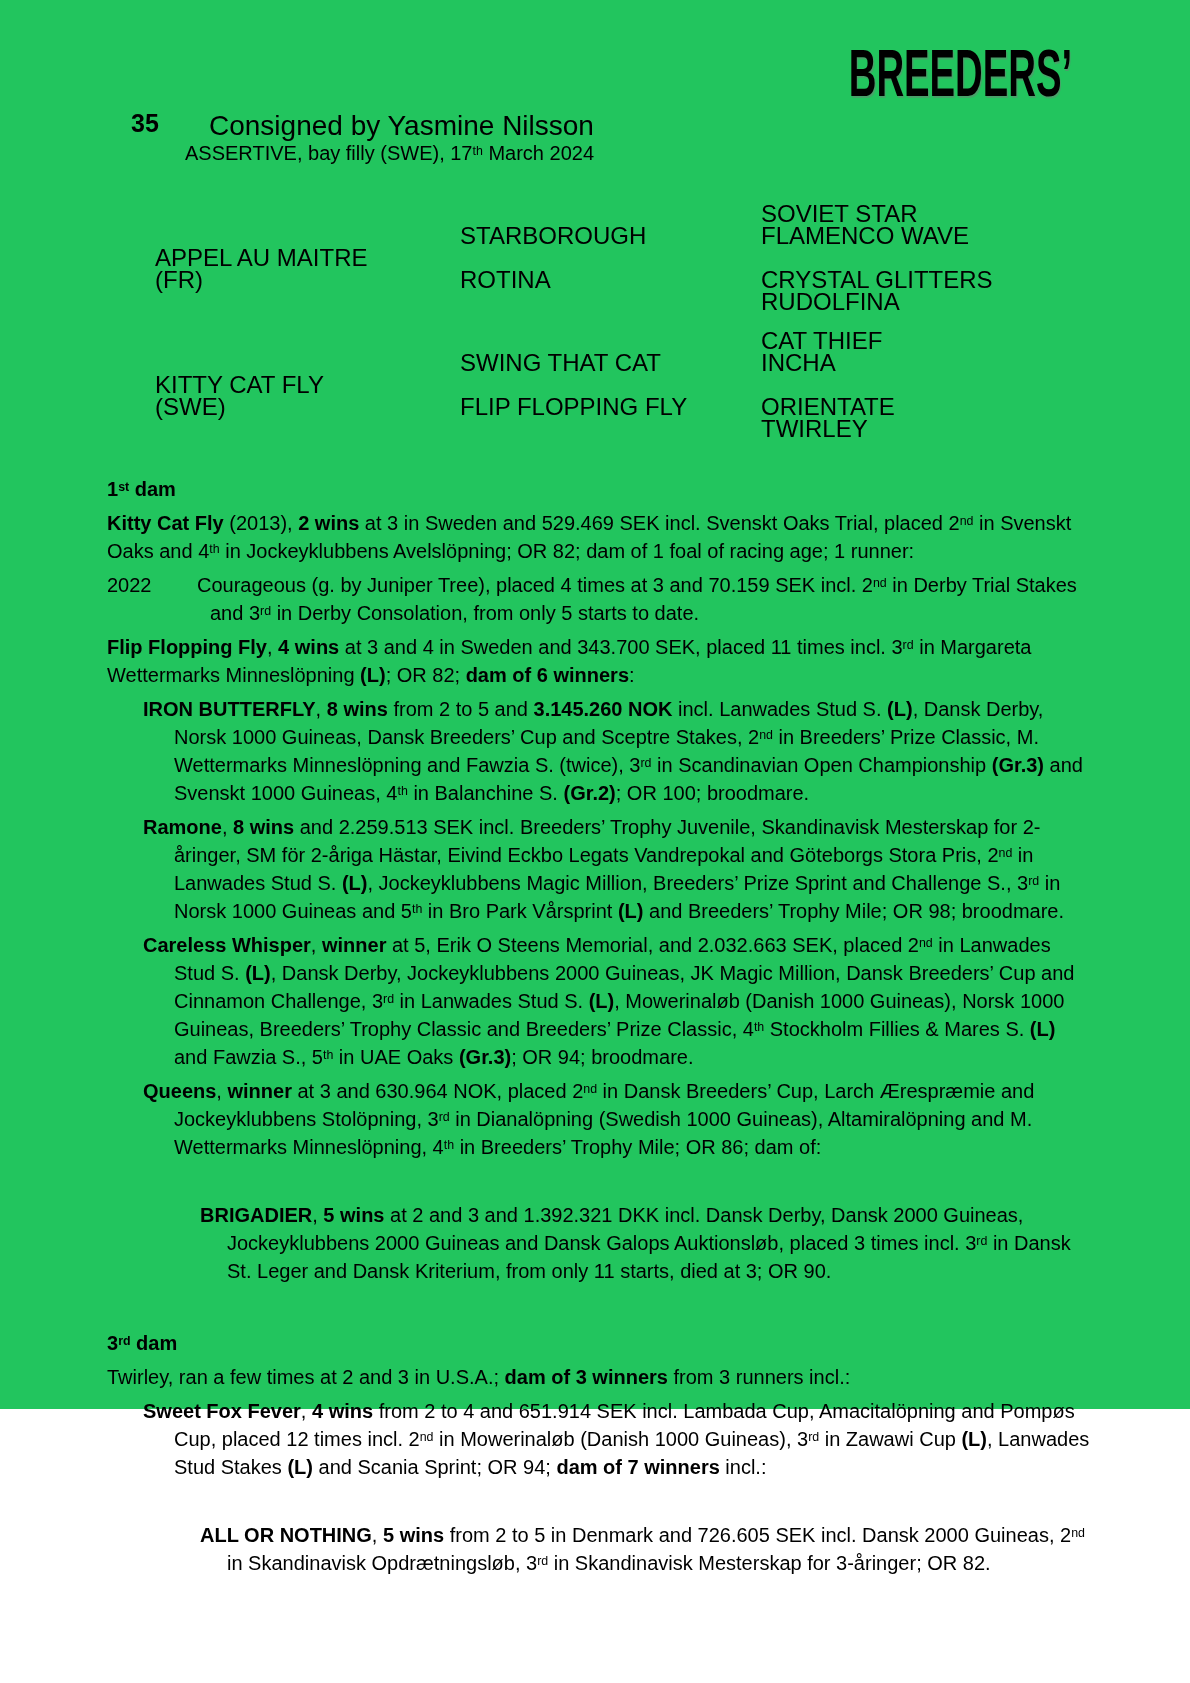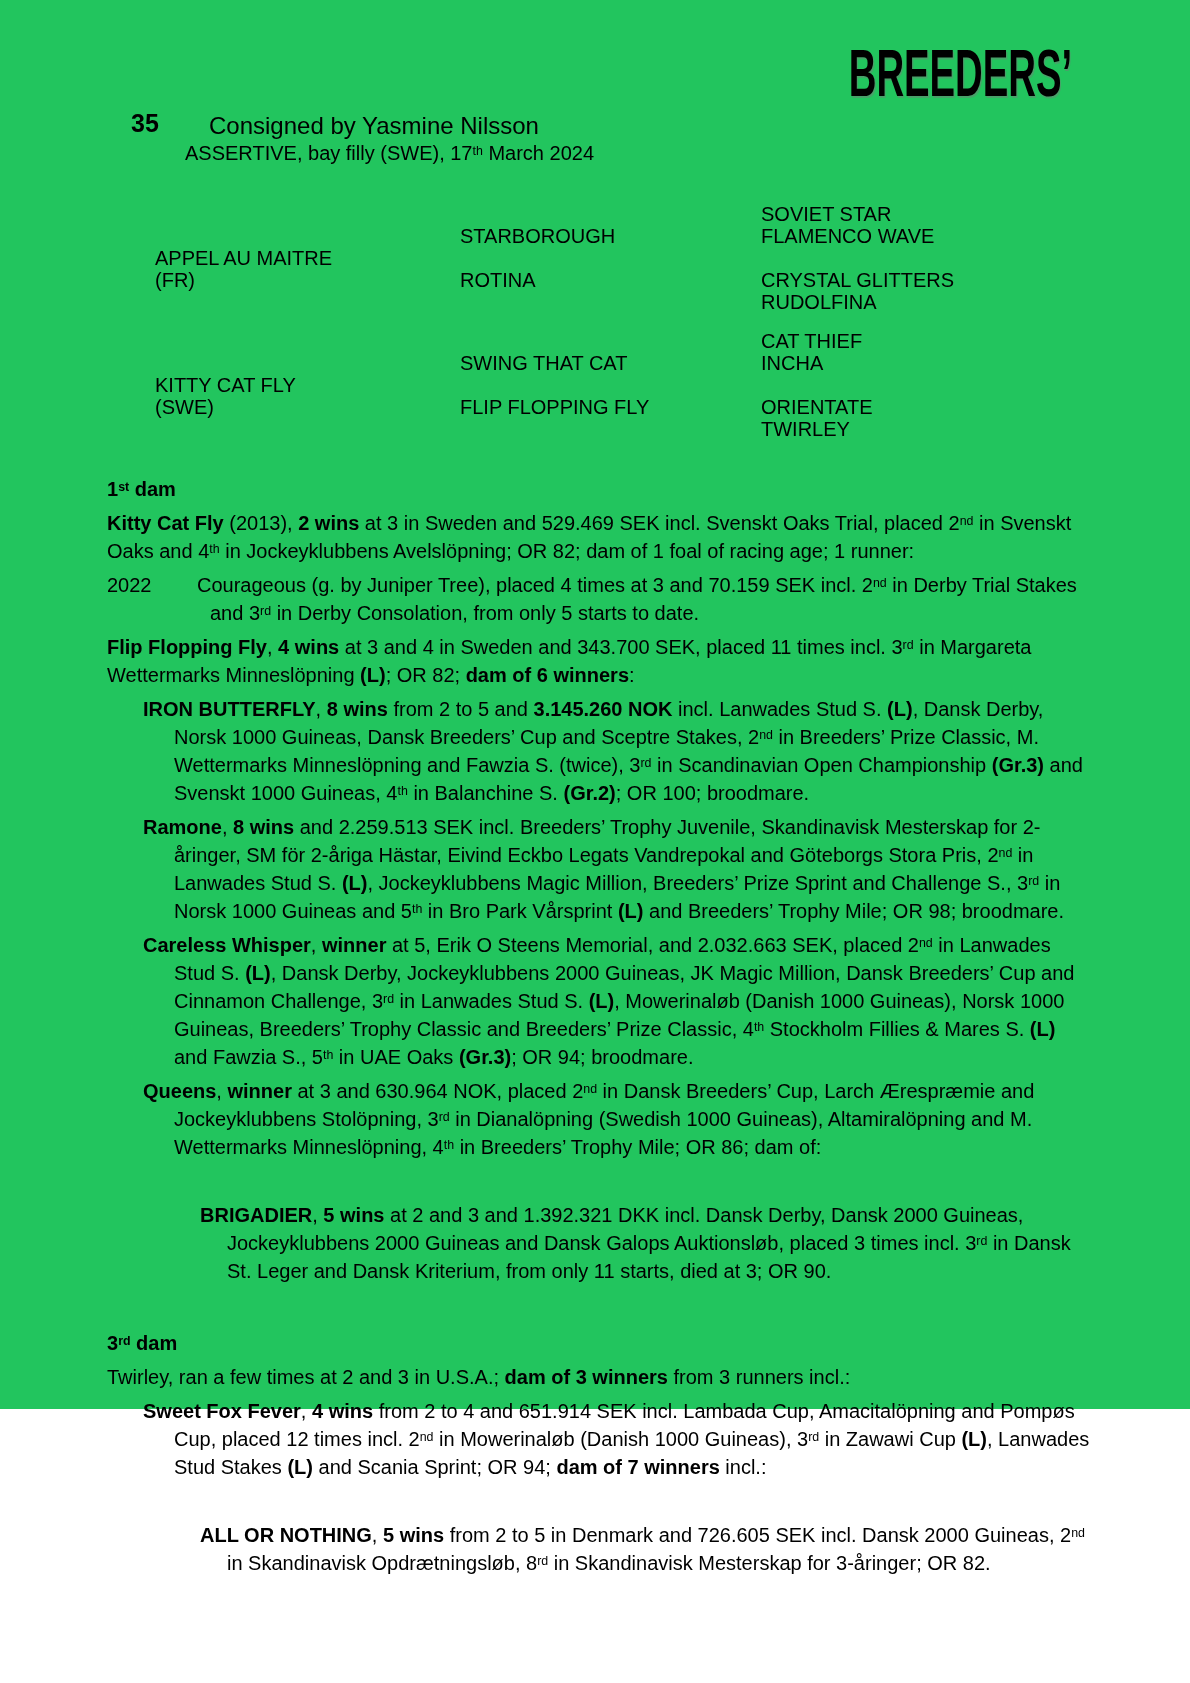--- a/index.html
+++ b/index.html
@@ -8,25 +8,25 @@
   .page{position:relative;width:1190px;height:1409px;background:#22c55e;}
 
   
   .logo{position:absolute;top:40px;right:118px;font-size:66px;line-height:66px;
         font-weight:bold;letter-spacing:0;transform:scaleX(0.58);transform-origin:100% 50%;
         white-space:nowrap;text-shadow:2px 2px 0 rgba(120,120,120,.45);}
 
   
   .lot-row{position:absolute;top:110px;left:107px;display:flex;align-items:flex-start;margin-left:24px;}
   .lot-num{width:78px;font-size:25px;font-weight:bold;line-height:26px;}
-  .consignor{font-size:24px;line-height:26px;padding-top:3px;}
+  .consignor{font-size:28px;line-height:26px;padding-top:3px;}
   .title{position:absolute;top:140px;left:185px;font-size:20px;line-height:26px;}
 
   
-  .ped{position:absolute;top:203px;left:107px;width:983px;height:240px;font-size:20px;}
+  .ped{position:absolute;top:203px;left:107px;width:983px;height:240px;font-size:24px;}
   .ped-cell{position:absolute;white-space:nowrap;line-height:22px;}
   .c1{left:48px}.c2{left:353px}.c3{left:654px}
   .r0{top:0}.r1{top:22px}.r2{top:44px}.r3{top:66px}.r4{top:88px}
   .r5{top:127px}.r6{top:149px}.r7{top:171px}.r8{top:193px}.r9{top:215px}
 
   
   .body-text{position:absolute;top:463px;left:107px;width:983px;font-size:20px;line-height:28px;}
   .dam-heading{font-weight:bold;margin:44px 0 6px 0;}
   .dam-section:first-child .dam-heading{margin-top:12px;}
   .para{margin:0 0 6px 0;text-align:left;}
@@ -82,17 +82,17 @@
         <div class="para l1"><span class="b">IRON BUTTERFLY</span><span class="">, </span><span class="b">8 wins</span><span class=""> from 2 to 5 and </span><span class="b">3.145.260 NOK</span><span class=""> incl. Lanwades Stud S. </span><span class="b">(L)</span><span class="">, Dansk Derby, Norsk 1000 Guineas, Dansk Breeders’ Cup and Sceptre Stakes, 2</span><span class="sup">nd</span><span class=""> in Breeders’ Prize Classic, M. Wettermarks Minneslöpning and Fawzia S. (twice), 3</span><span class="sup">rd</span><span class=""> in Scandinavian Open Championship </span><span class="b">(Gr.3)</span><span class=""> and Svenskt 1000 Guineas, 4</span><span class="sup">th</span><span class=""> in Balanchine S. </span><span class="b">(Gr.2)</span><span class="">; OR 100; broodmare.</span></div>
         <div class="para l1"><span class="b">Ramone</span><span class="">, </span><span class="b">8 wins</span><span class=""> and 2.259.513 SEK incl. Breeders’ Trophy Juvenile, Skandinavisk Mesterskap for 2-åringer, SM för 2-åriga Hästar, Eivind Eckbo Legats Vandrepokal and Göteborgs Stora Pris, 2</span><span class="sup">nd</span><span class=""> in Lanwades Stud S. </span><span class="b">(L)</span><span class="">, Jockeyklubbens Magic Million, Breeders’ Prize Sprint and Challenge S., 3</span><span class="sup">rd</span><span class=""> in Norsk 1000 Guineas and 5</span><span class="sup">th</span><span class=""> in Bro Park Vårsprint </span><span class="b">(L)</span><span class=""> and Breeders’ Trophy Mile; OR 98; broodmare.</span></div>
         <div class="para l1"><span class="b">Careless Whisper</span><span class="">, </span><span class="b">winner</span><span class=""> at 5, Erik O Steens Memorial, and 2.032.663 SEK, placed 2</span><span class="sup">nd</span><span class=""> in Lanwades Stud S. </span><span class="b">(L)</span><span class="">, Dansk Derby, Jockeyklubbens 2000 Guineas, JK Magic Million, Dansk Breeders’ Cup and Cinnamon Challenge, 3</span><span class="sup">rd</span><span class=""> in Lanwades Stud S. </span><span class="b">(L)</span><span class="">, Mowerinaløb (Danish 1000 Guineas), Norsk 1000 Guineas, Breeders’ Trophy Classic and Breeders’ Prize Classic, 4</span><span class="sup">th</span><span class=""> Stockholm Fillies &amp; Mares S. </span><span class="b">(L)</span><span class=""> and Fawzia S., 5</span><span class="sup">th</span><span class=""> in UAE Oaks </span><span class="b">(Gr.3)</span><span class="">; OR 94; broodmare.</span></div>
         <div class="para l1"><span class="b">Queens</span><span class="">, </span><span class="b">winner</span><span class=""> at 3 and 630.964 NOK, placed 2</span><span class="sup">nd</span><span class=""> in Dansk Breeders’ Cup, Larch Ærespræmie and Jockeyklubbens Stolöpning, 3</span><span class="sup">rd</span><span class=""> in Dianalöpning (Swedish 1000 Guineas), Altamiralöpning and M. Wettermarks Minneslöpning, 4</span><span class="sup">th</span><span class=""> in Breeders’ Trophy Mile; OR 86; dam of:</span></div>
         <div class="para l2"><span class="b">BRIGADIER</span><span class="">, </span><span class="b">5 wins</span><span class=""> at 2 and 3 and 1.392.321 DKK incl. Dansk Derby, Dansk 2000 Guineas, Jockeyklubbens 2000 Guineas and Dansk Galops Auktionsløb, placed 3 times incl. 3</span><span class="sup">rd</span><span class=""> in Dansk St. Leger and Dansk Kriterium, from only 11 starts, died at 3; OR 90.</span></div>
       </div>
       <div class="dam-section">
         <div class="dam-heading"><span class="">3</span><span class="sup b">rd</span><span class=""> dam</span></div>
         <div class="para flush"><span class="">Twirley, ran a few times at 2 and 3 in U.S.A.; </span><span class="b">dam of 3 winners</span><span class=""> from 3 runners incl.:</span></div>
         <div class="para l1"><span class="b">Sweet Fox Fever</span><span class="">, </span><span class="b">4 wins</span><span class=""> from 2 to 4 and 651.914 SEK incl. Lambada Cup, Amacitalöpning and Pompøs Cup, placed 12 times incl. 2</span><span class="sup">nd</span><span class=""> in Mowerinaløb (Danish 1000 Guineas), 3</span><span class="sup">rd</span><span class=""> in Zawawi Cup </span><span class="b">(L)</span><span class="">, Lanwades Stud Stakes </span><span class="b">(L)</span><span class=""> and Scania Sprint; OR 94; </span><span class="b">dam of 7 winners</span><span class=""> incl.:</span></div>
-        <div class="para l2"><span class="b">ALL OR NOTHING</span><span class="">, </span><span class="b">5 wins</span><span class=""> from 2 to 5 in Denmark and 726.605 SEK incl. Dansk 2000 Guineas, 2</span><span class="sup">nd</span><span class=""> in Skandinavisk Opdrætningsløb, 8</span><span class="sup">rd</span><span class=""> in Skandinavisk Mesterskap for 3-åringer; OR 82.</span></div>
+        <div class="para l2"><span class="b">ALL OR NOTHING</span><span class="">, </span><span class="b">5 wins</span><span class=""> from 2 to 5 in Denmark and 726.605 SEK incl. Dansk 2000 Guineas, 2</span><span class="sup">nd</span><span class=""> in Skandinavisk Opdrætningsløb, 3</span><span class="sup">rd</span><span class=""> in Skandinavisk Mesterskap for 3-åringer; OR 82.</span></div>
       </div>
     </div>
 
 </div>
 
 </body></html>

